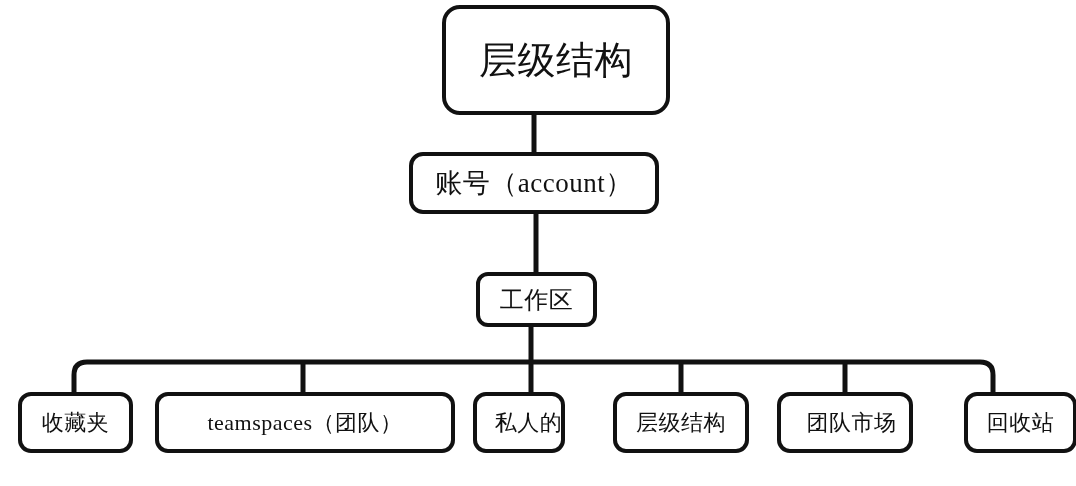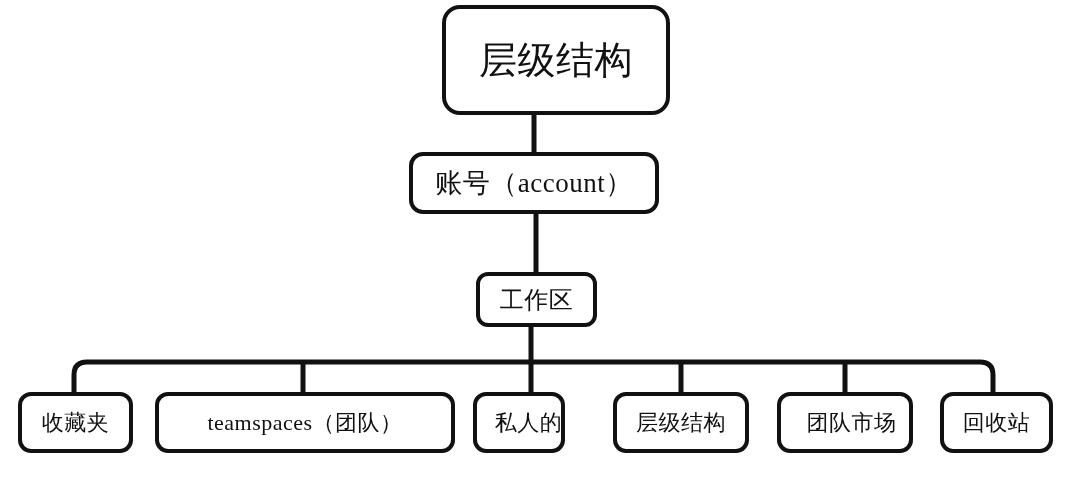--- a/index.html
+++ b/index.html
@@ -49,21 +49,21 @@
   .n-workspace .label{ font-size: 24px; text-align: right; }
 
   .n-leaf { top: 392px; height: 61px; border-radius: 13px; }
   .n-leaf .label { font-size: 22px; }
 
   .leaf-0 { left: 18px;  width: 115px; }
   .leaf-1 { left: 155px; width: 300px; }
   .leaf-2 { left: 473px; width: 92px; padding-left: 19px; }
   .leaf-3 { left: 613px; width: 136px; }
   .leaf-4 { left: 777px; width: 136px; padding-left: 13px; }
-  .leaf-5 { left: 940px; width: 113px; }
+  .leaf-5 { left: 964px; width: 113px; }
 </style>
 </head>
 <body>
 
 <div id="canvas">
 
   <svg id="wires" viewBox="0 0 1076 486" xmlns="http://www.w3.org/2000/svg">
     <g fill="none" stroke="#111111" stroke-width="5" stroke-linecap="butt" stroke-linejoin="round">
 
       <path d="M 534 95 L 534 152"></path>

